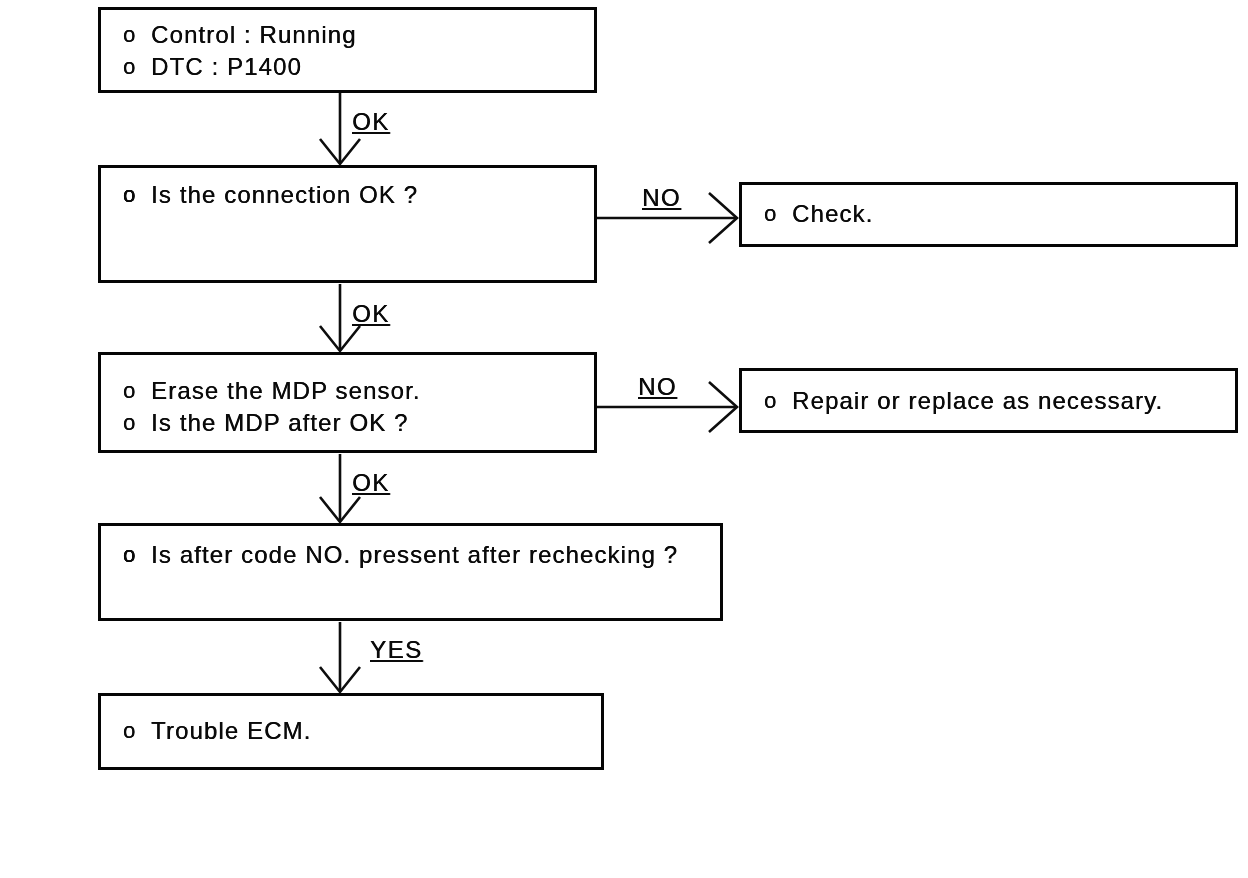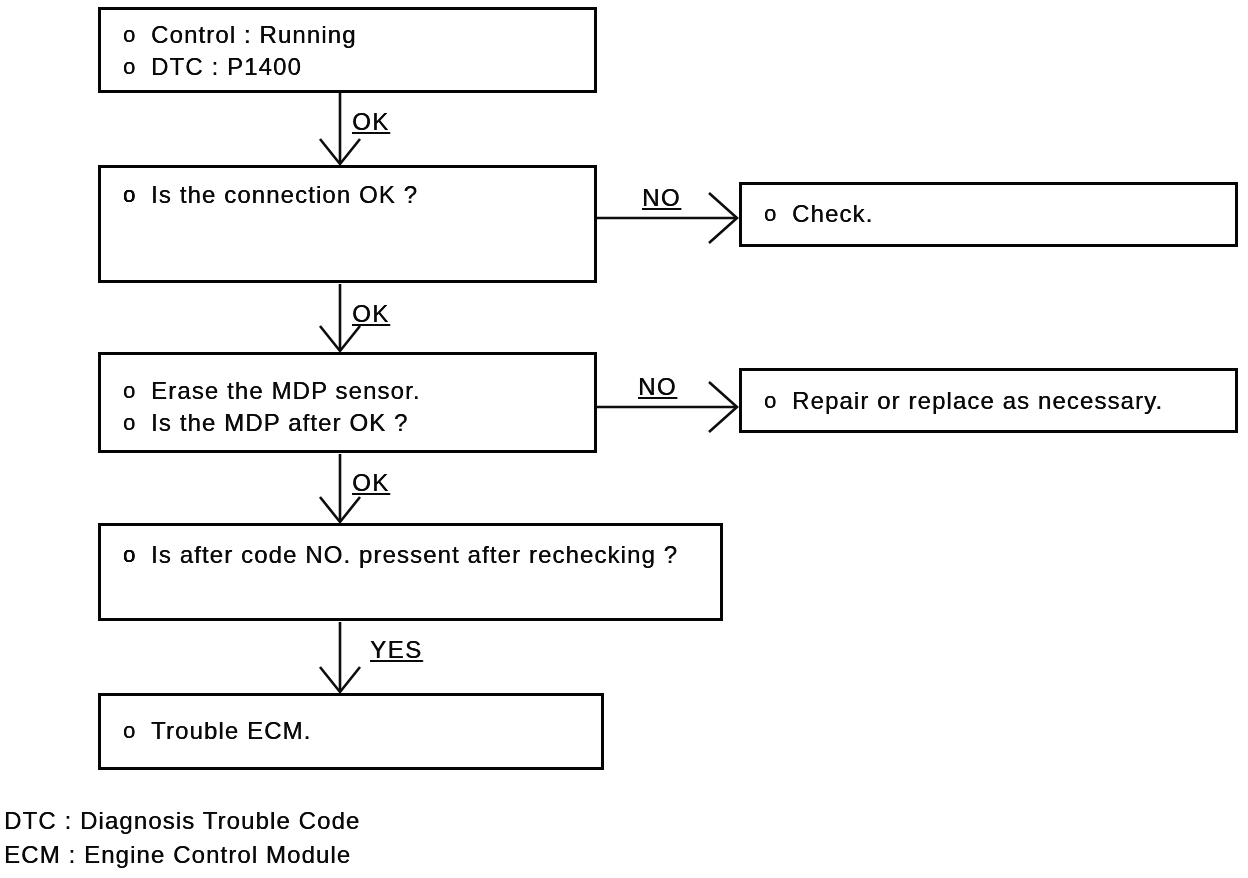--- a/index.html
+++ b/index.html
@@ -162,18 +162,14 @@
     </div>
   </div>
 
   <div class="edge-label" style="left:352px; top:108px;">OK</div>
   <div class="edge-label" style="left:642px; top:184px;">NO</div>
   <div class="edge-label" style="left:352px; top:300px;">OK</div>
   <div class="edge-label" style="left:638px; top:373px;">NO</div>
   <div class="edge-label" style="left:352px; top:469px;">OK</div>
   <div class="edge-label" style="left:370px; top:636px;">YES</div>
 
-  <div class="legend">
-    <div>DTC : Diagnosis Trouble Code</div>
-    <div>ECM : Engine Control Module</div>
-  </div>
 
 </div>
 
 </body></html>

